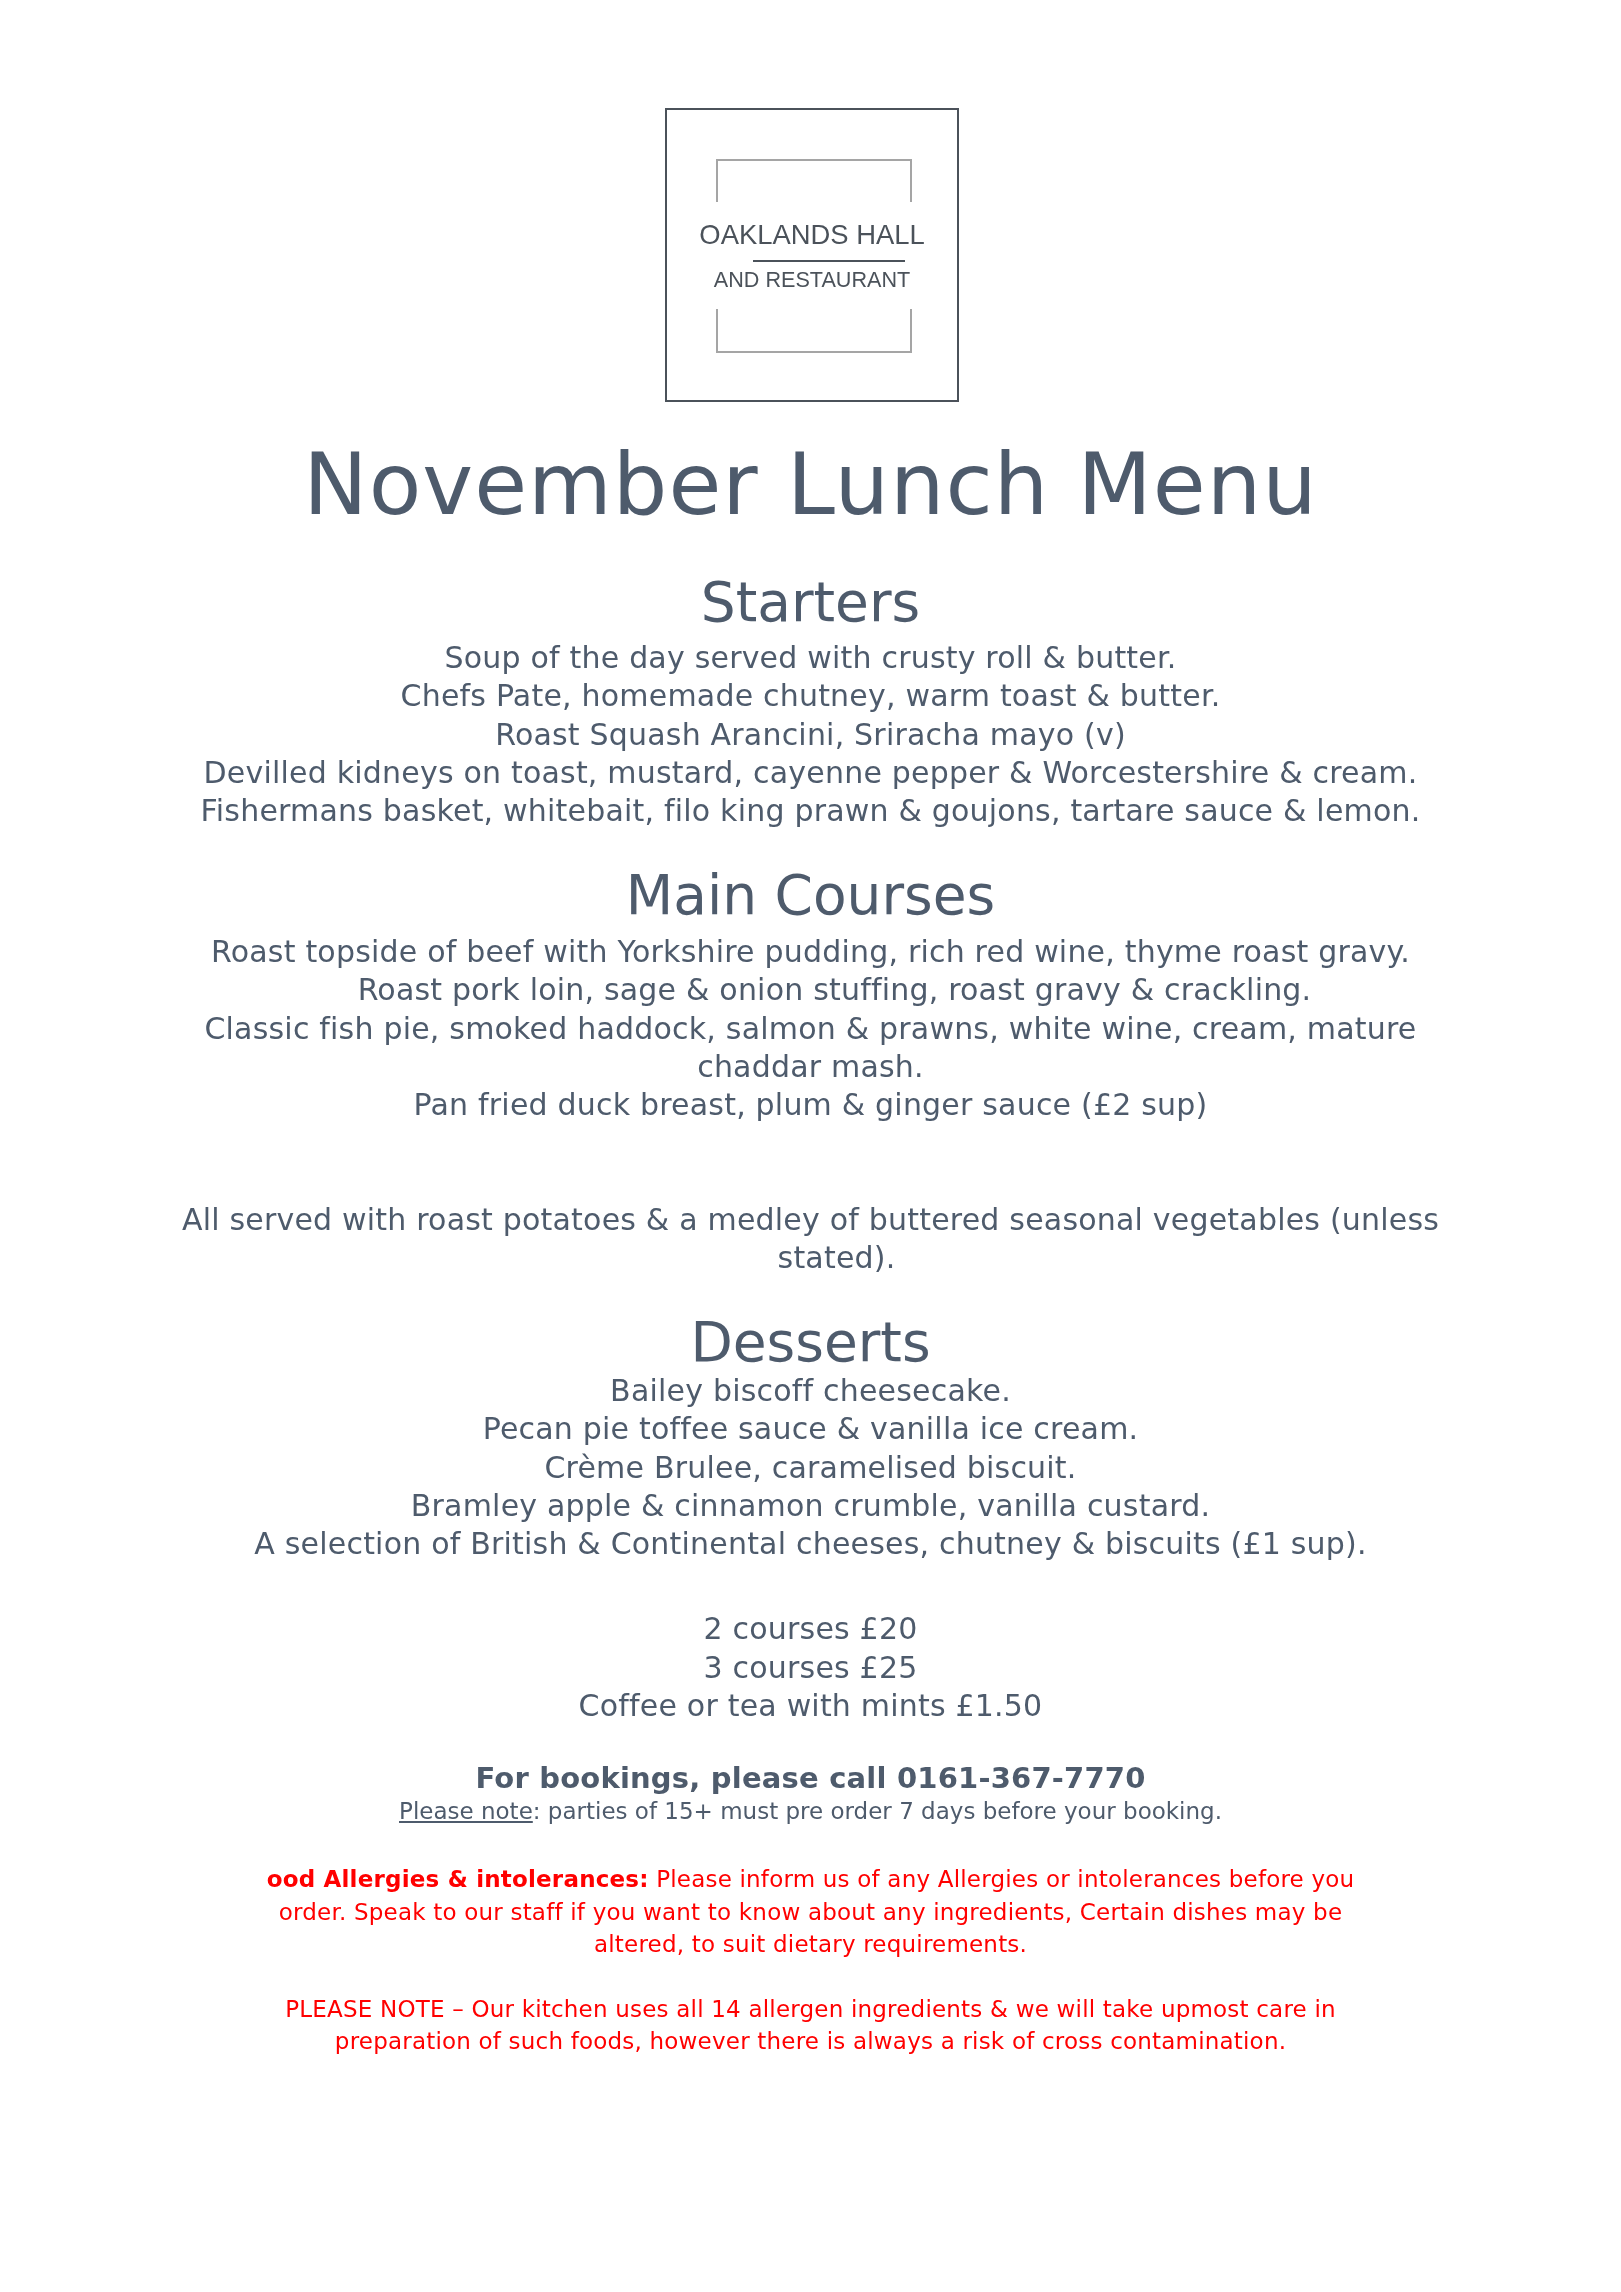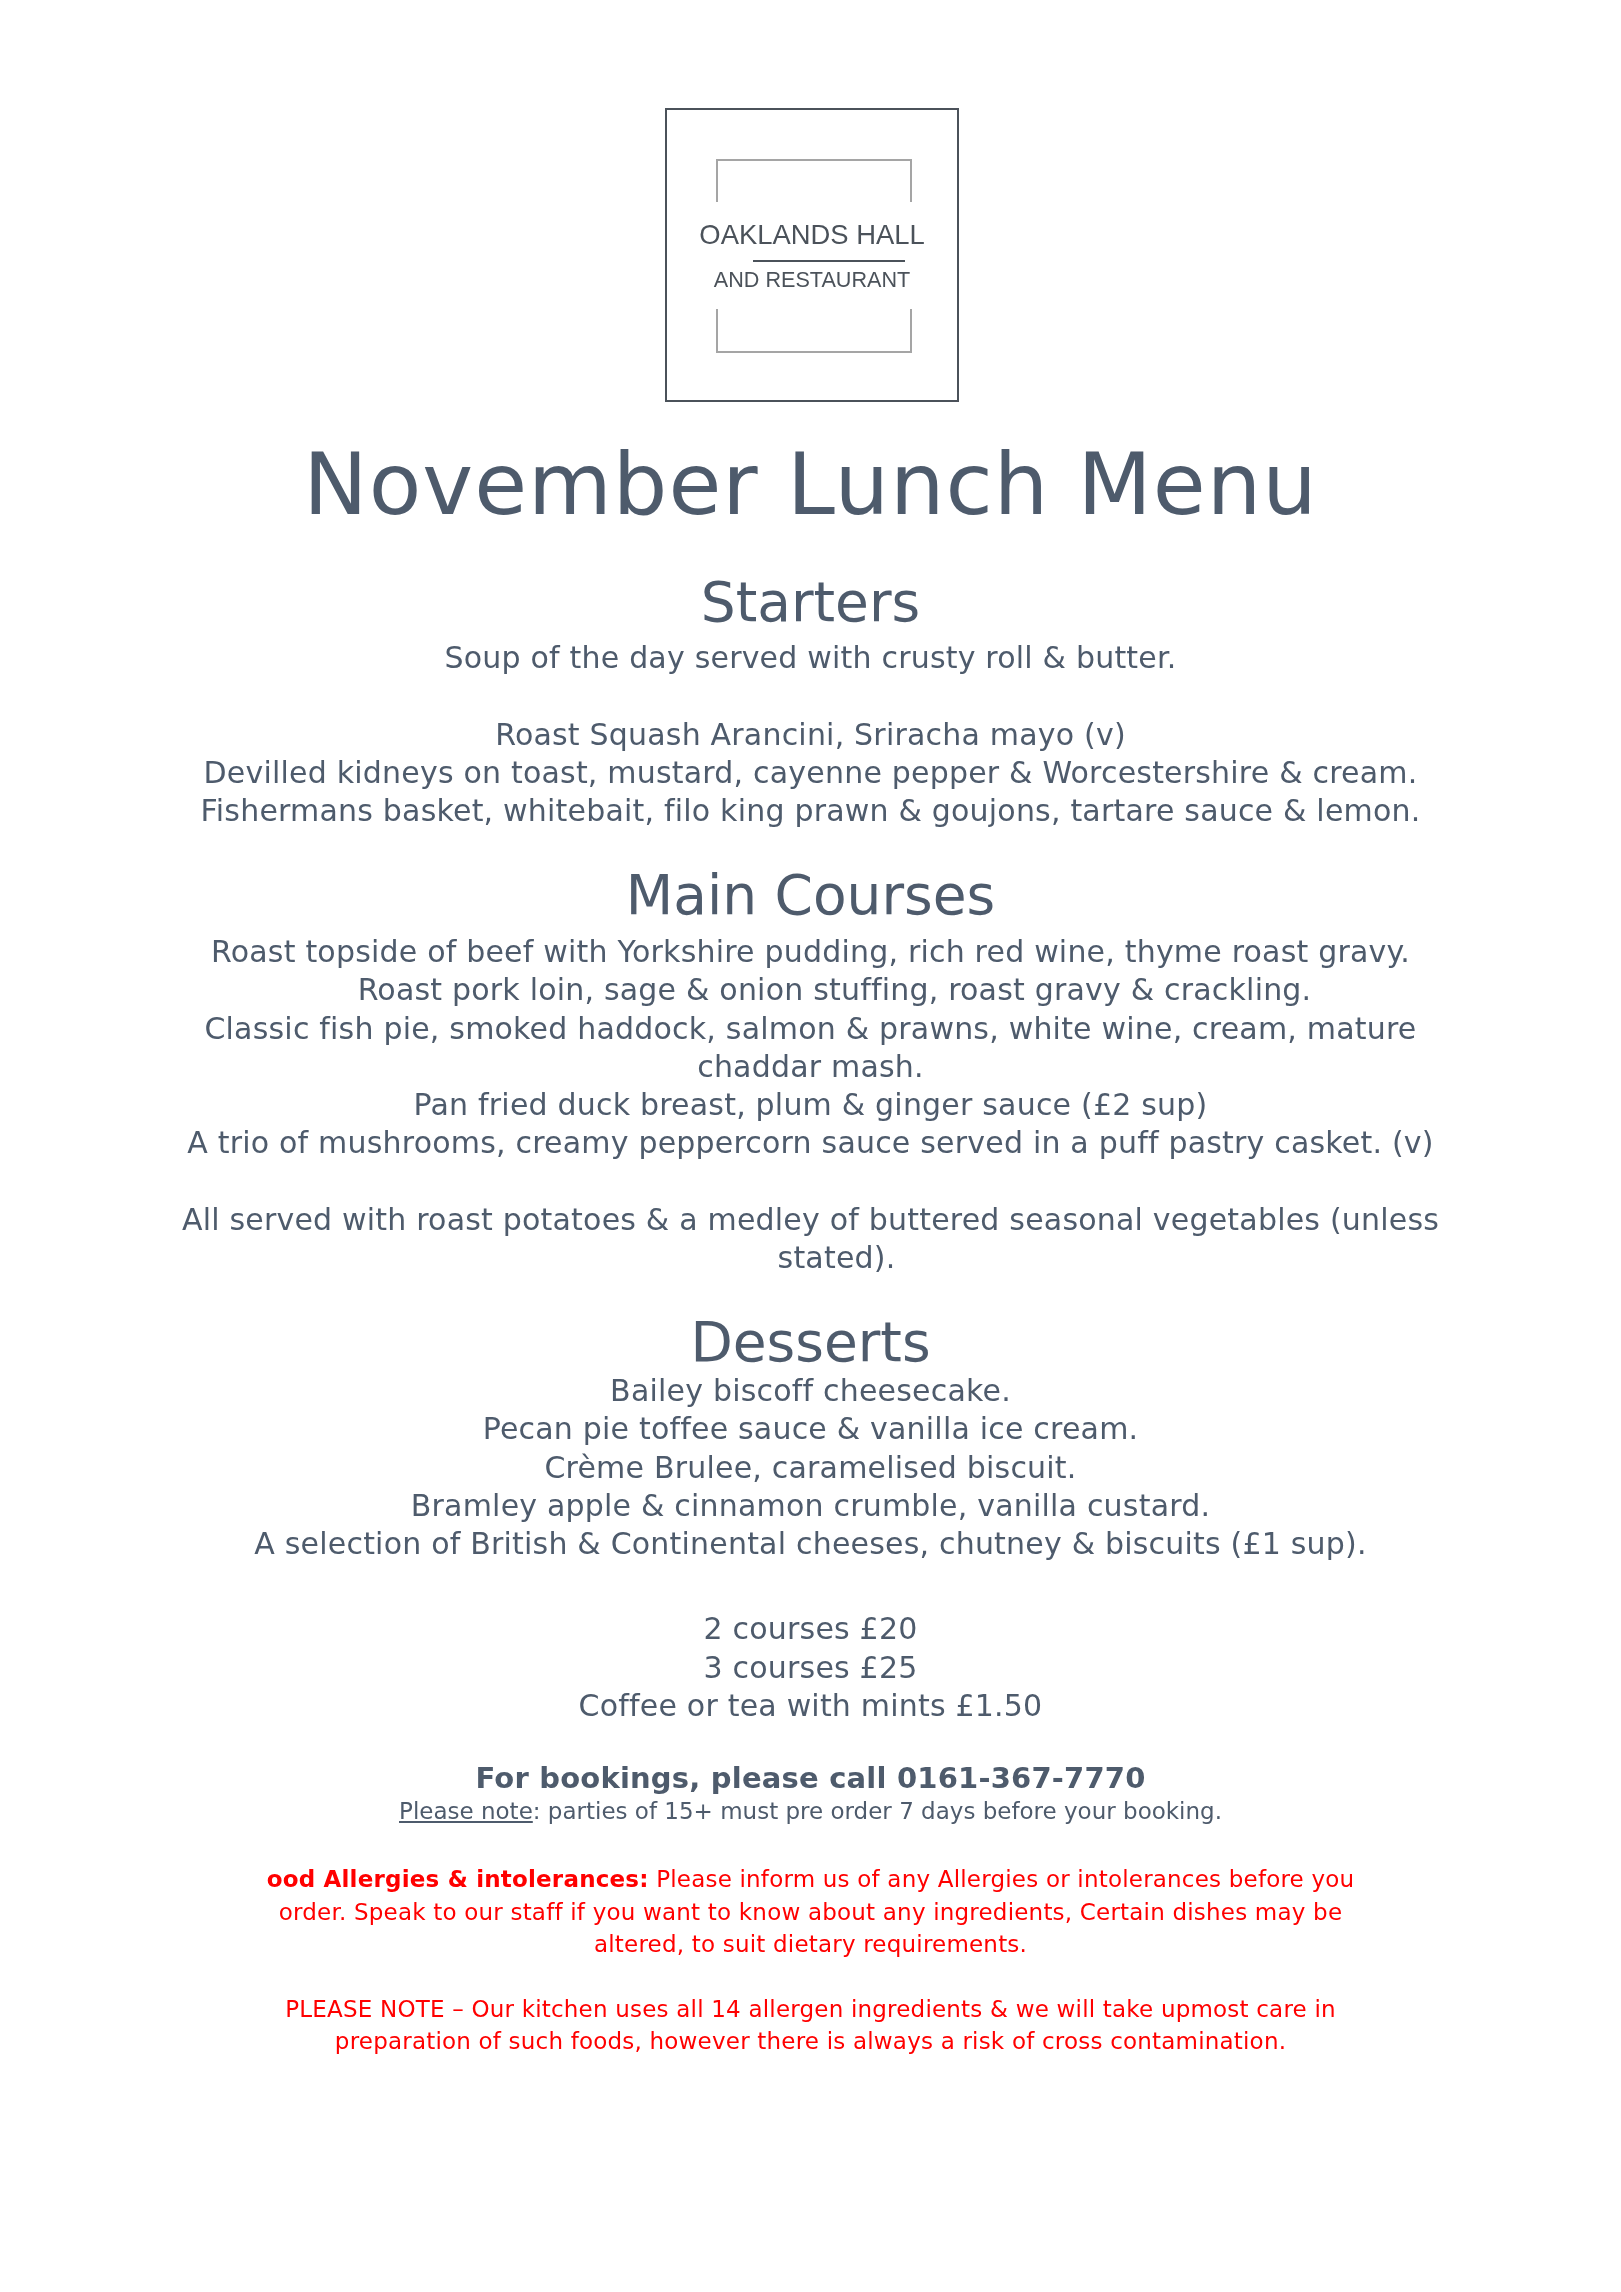--- a/index.html
+++ b/index.html
@@ -41,31 +41,31 @@
     <div class="name">OAKLANDS HALL</div>
     <div class="rule"></div>
     <div class="sub">AND RESTAURANT</div>
     <div class="bracket-bottom"></div>
   </div>
 
   <div class="line title" style="top:435px;">November Lunch Menu</div>
 
   <div class="line heading" style="top:571px;">Starters</div>
   <div class="line body" style="top:639px;">Soup of the day served with crusty roll &amp; butter.</div>
+  <div class="line body" style="top:677px;">Chefs Pate, homemade chutney, warm toast &amp; butter.</div>
   <div class="line body" style="top:716px;">Roast Squash Arancini, Sriracha mayo (v)</div>
   <div class="line body" style="top:754px;">Devilled kidneys on toast, mustard, cayenne pepper &amp; Worcestershire &amp; cream.</div>
   <div class="line body" style="top:792px;">Fishermans basket, whitebait, filo king prawn &amp; goujons, tartare sauce &amp; lemon.</div>
 
   <div class="line heading" style="top:864px;">Main Courses</div>
   <div class="line body" style="top:933px;">Roast topside of beef with Yorkshire pudding, rich red wine, thyme roast gravy.</div>
   <div class="line body" style="top:971px;margin-left:24px;">Roast pork loin, sage &amp; onion stuffing, roast gravy &amp; crackling.</div>
   <div class="line body" style="top:1010px;">Classic fish pie, smoked haddock, salmon &amp; prawns, white wine, cream, mature</div>
   <div class="line body" style="top:1048px;">chaddar mash.</div>
   <div class="line body" style="top:1086px;">Pan fried duck breast, plum &amp; ginger sauce (£2 sup)</div>
-  <div class="line body" style="top:1124px;">A trio of mushrooms, creamy peppercorn sauce served in a puff pastry casket. (v)</div>
   <div class="line body" style="top:1201px;">All served with roast potatoes &amp; a medley of buttered seasonal vegetables (unless</div>
   <div class="line body" style="top:1239px;padding-left:26px;">stated).</div>
 
   <div class="line heading" style="top:1311px;">Desserts</div>
   <div class="line body" style="top:1372px;">Bailey biscoff cheesecake.</div>
   <div class="line body" style="top:1410px;">Pecan pie toffee sauce &amp; vanilla ice cream.</div>
   <div class="line body" style="top:1449px;">Crème Brulee, caramelised biscuit.</div>
   <div class="line body" style="top:1487px;">Bramley apple &amp; cinnamon crumble, vanilla custard.</div>
   <div class="line body" style="top:1525px;">A selection of British &amp; Continental cheeses, chutney &amp; biscuits (£1 sup).</div>
 

